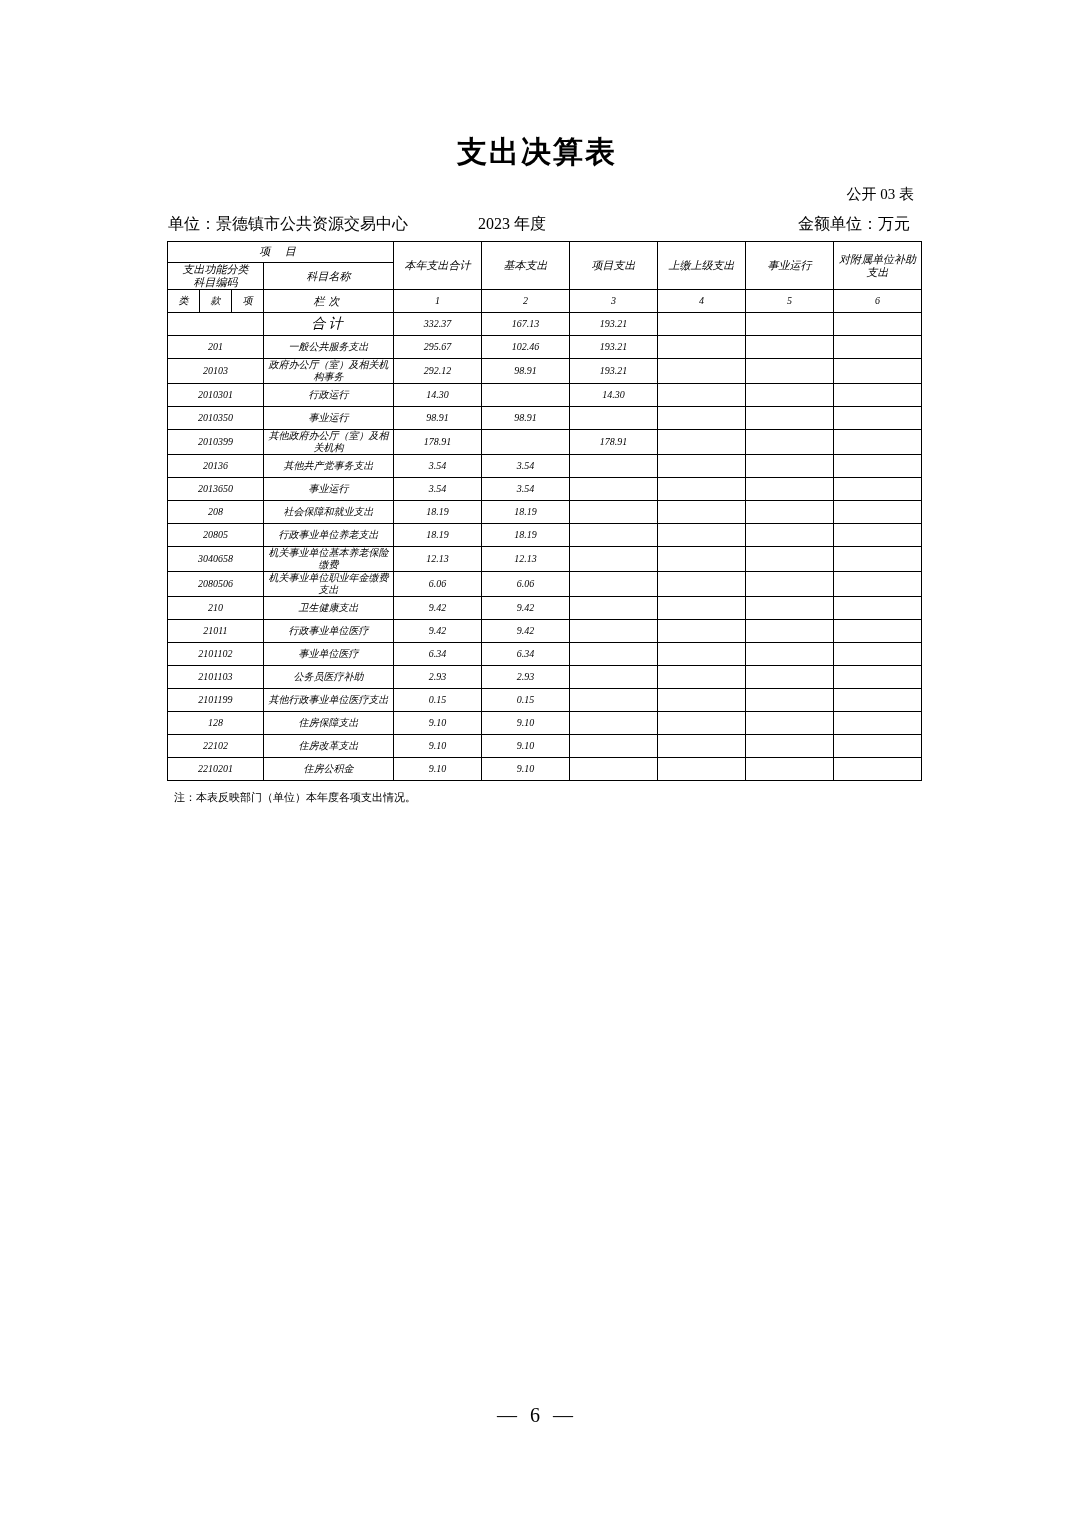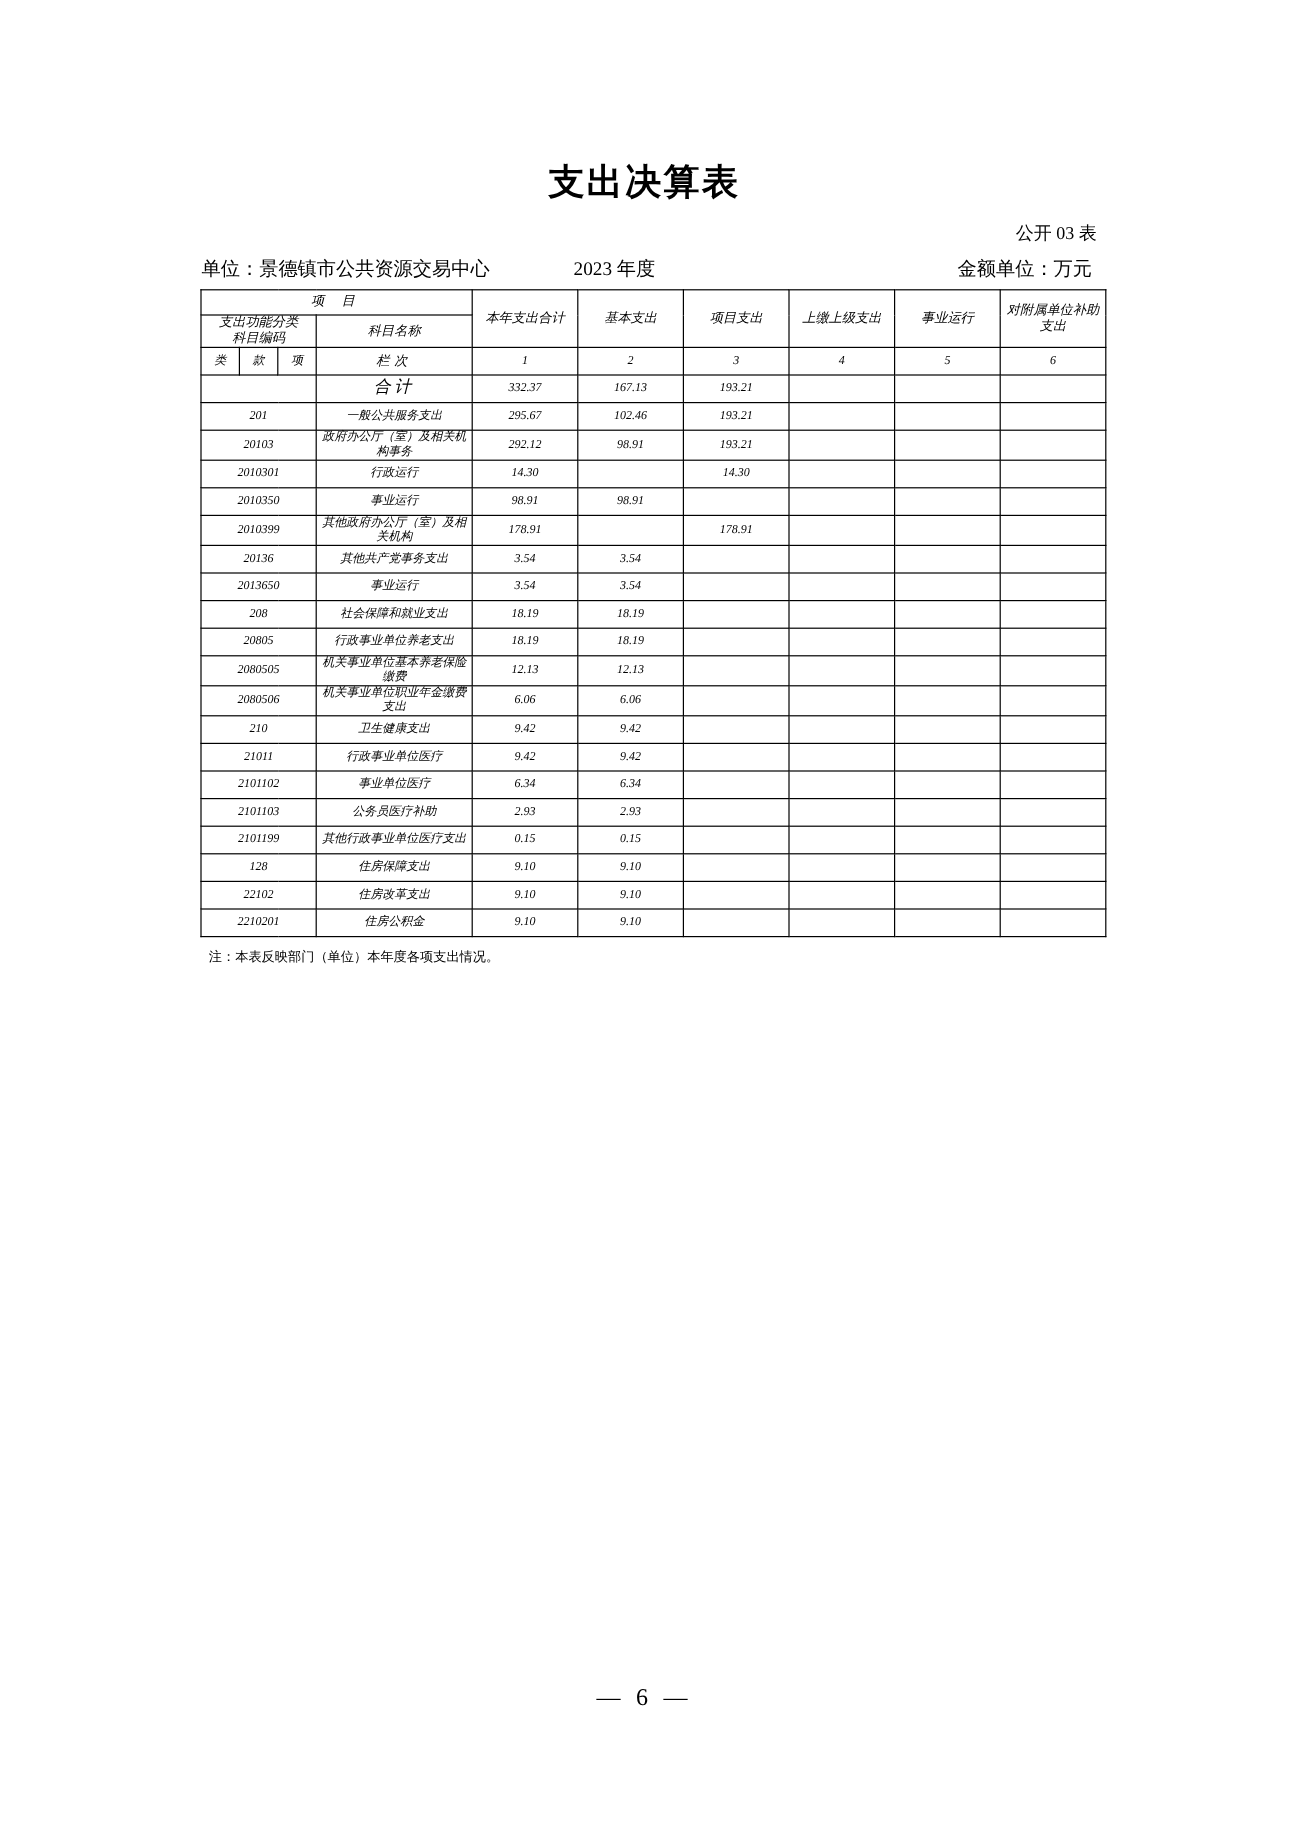--- a/index.html
+++ b/index.html
@@ -287,21 +287,21 @@
         <td colspan="3" class="code">20805</td>
         <td class="name">行政事业单位养老支出</td>
         <td class="num">18.19</td>
         <td class="num">18.19</td>
         <td class="num"></td>
         <td class="num"></td>
         <td class="num"></td>
         <td class="num"></td>
       </tr>
       <tr>
-        <td colspan="3" class="code">2080505</td>
+        <td colspan="3" class="code">3040658</td>
         <td class="name">机关事业单位基本养老保险缴费</td>
         <td class="num">12.13</td>
         <td class="num">12.13</td>
         <td class="num"></td>
         <td class="num"></td>
         <td class="num"></td>
         <td class="num"></td>
       </tr>
       <tr>
         <td colspan="3" class="code">2080506</td>

